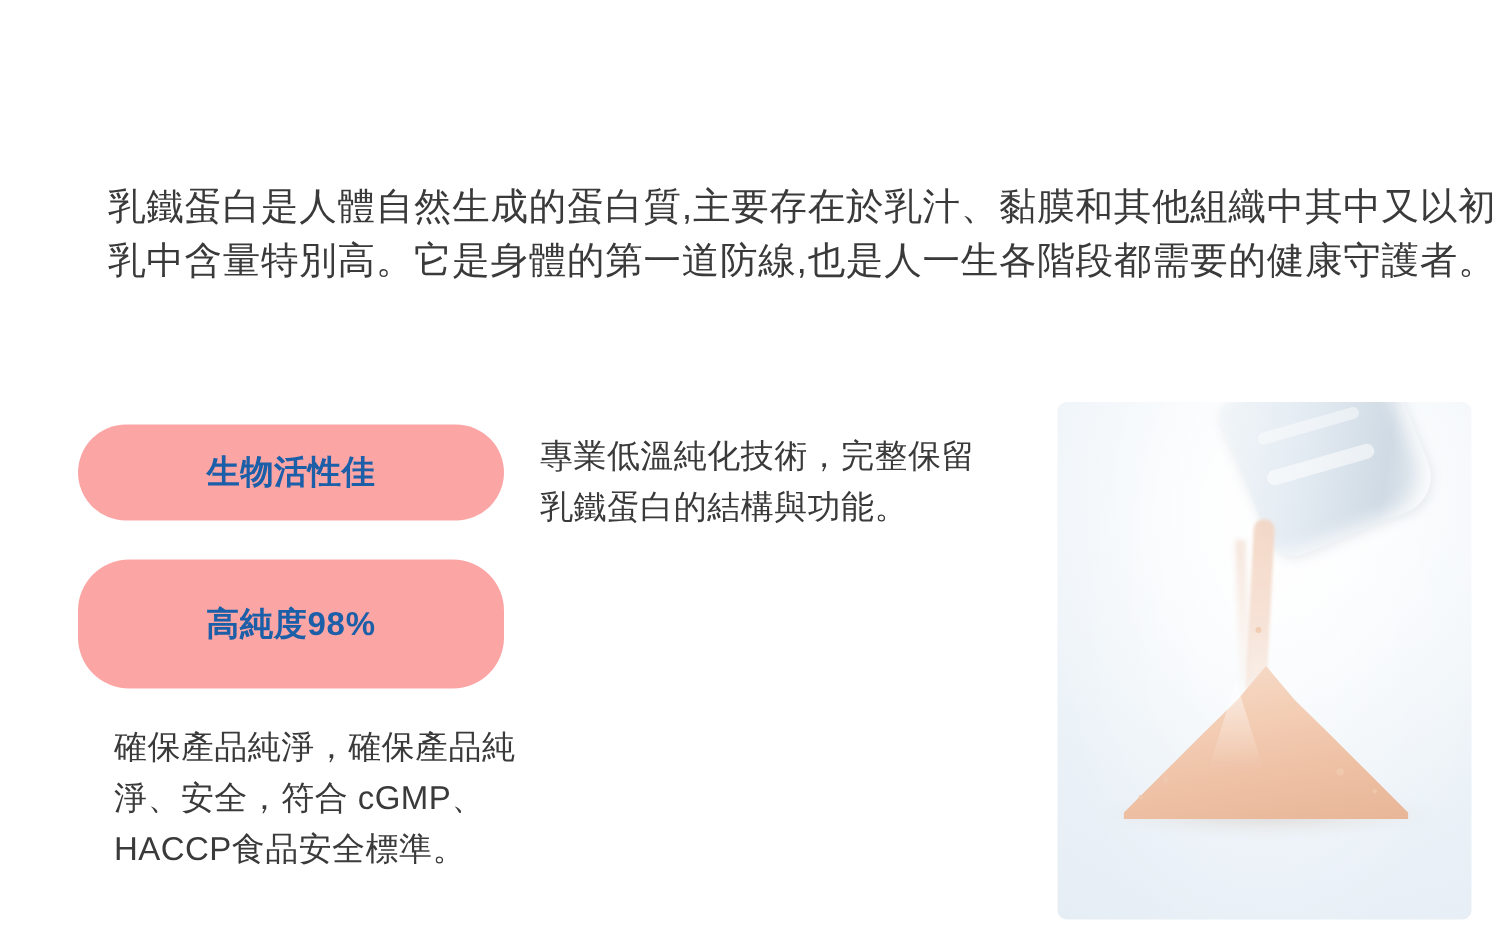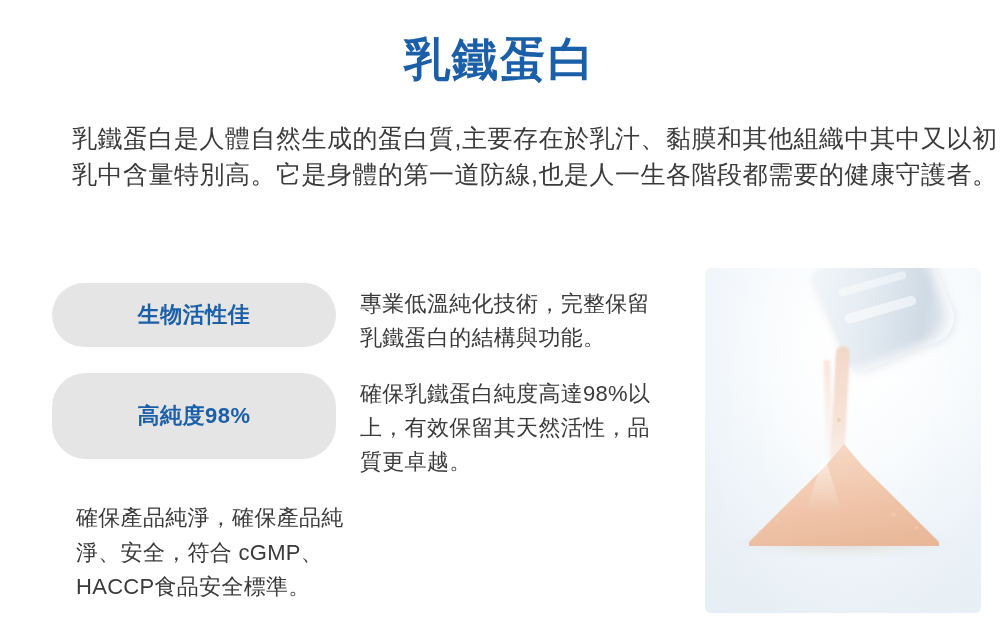--- a/index.html
+++ b/index.html
@@ -53,21 +53,21 @@
 
   .feature-row {
     display: flex;
     align-items: flex-start;
     margin-bottom: 18px;
   }
 
   .pill {
     width: 284px;
     min-height: 64px;
-    background: #e5e5e5;
+    background: #fca5a5;
     border-radius: 34px;
     display: flex;
     align-items: center;
     justify-content: center;
     color: #1b5fa8;
     font-size: 22px;
     font-weight: bold;
     letter-spacing: 0.5px;
     flex: 0 0 284px;
   }
@@ -196,34 +196,32 @@
     background: #f0c9ae;
     border-radius: 50%;
     opacity: 0.85;
   }
 </style>
 </head>
 <body>
 
 <div class="page">
 
-  <div class="title">乳鐵蛋白</div>
 
   <div class="intro">乳鐵蛋白是人體自然生成的蛋白質,主要存在於乳汁、黏膜和其他組織中其中又以初乳中含量特別高。它是身體的第一道防線,也是人一生各階段都需要的健康守護者。</div>
 
   <div class="features">
 
     <div class="feature-row row-1">
       <div class="pill">生物活性佳</div>
       <div class="feature-text">專業低溫純化技術，完整保留乳鐵蛋白的結構與功能。</div>
     </div>
 
     <div class="feature-row row-2">
       <div class="pill">高純度98%</div>
-      <div class="feature-text">確保乳鐵蛋白純度高達98%以上，有效保留其天然活性，品質更卓越。</div>
     </div>
 
     <div class="feature-row row-3">
       <div class="feature-text">確保產品純淨，確保產品純淨、安全，符合 cGMP、HACCP食品安全標準。</div>
     </div>
 
   </div>
 
   <div class="photo">
     <div class="glow"></div>

